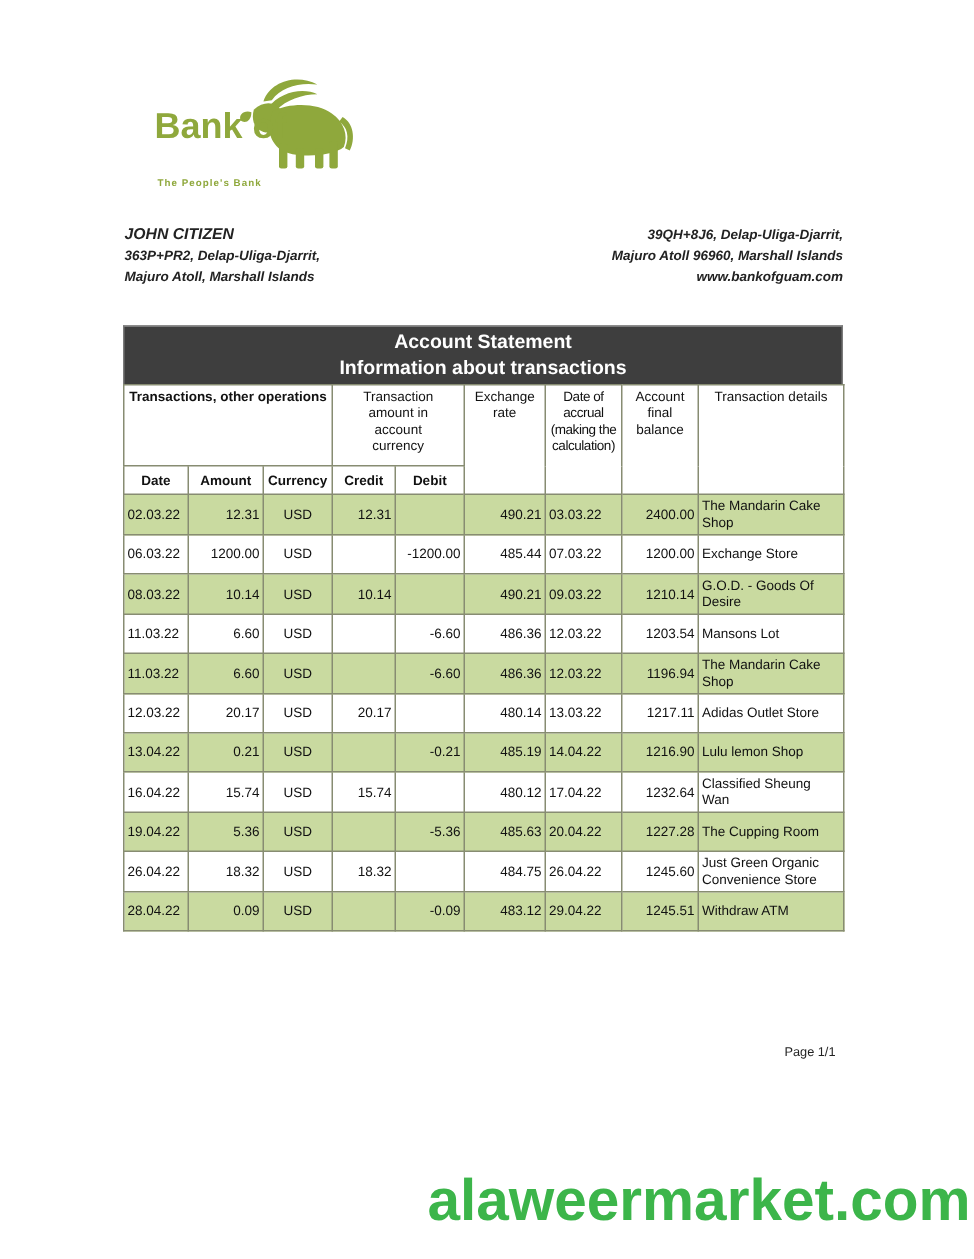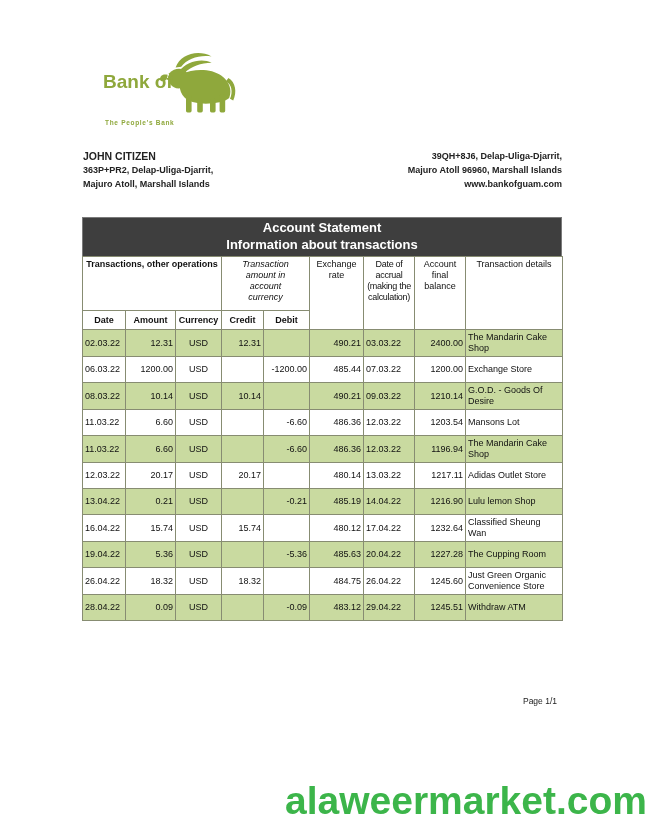--- a/index.html
+++ b/index.html
@@ -5,44 +5,44 @@
   * { margin:0; padding:0; box-sizing:border-box; }
   html,body { background:#ffffff; }
   body {
     width:649px; height:839px; position:relative; overflow:hidden;
     font-family:"Liberation Sans", sans-serif; color:#1a1a1a;
   }
 
   
   .logo { position:absolute; left:84px; top:50px; width:160px; height:80px; color:#8fa83c; }
   .logo .bull { position:absolute; left:74px; top:0px; }
-  .logo .bank-of { position:absolute; left:19px; top:21px; font-size:19px; font-weight:bold; }
+  .logo .bank-of { position:absolute; left:19px; top:21px; font-size:24px; font-weight:bold; }
   .logo .guam { position:absolute; left:0px; top:35px; font-size:34px; font-weight:bold; letter-spacing:-1px; }
   .logo .reg { font-size:8px; vertical-align:12px; letter-spacing:0; }
   .logo .tagline { position:absolute; left:21px; top:69px; font-size:6.5px; font-weight:bold; letter-spacing:0.7px; }
 
   
   .addresses { position:absolute; left:83px; top:149px; width:479px; display:flex; justify-content:space-between; }
-  .addr { font-size:9px; font-weight:bold; line-height:14px; color:#222; }
+  .addr { font-size:9px; font-weight:bold; line-height:14px; color:#222;font-style:italic; }
   .addr.right { text-align:right; }
   .addr .name { font-size:10.5px; }
 
   
   .stmt { position:absolute; left:82px; top:217px; width:480px; }
   .stmt-title {
     background:#3e3e3e; color:#ffffff; text-align:center; font-weight:bold;
     font-size:13px; line-height:17px; padding:1px 0 3px 0;
     border:1px solid #7a7a7a; border-bottom:none;
   }
   table { border-collapse:collapse; width:480px; table-layout:fixed; font-size:9px; line-height:11px; color:#111; }
   th, td { border:1px solid #878c72; }
   thead th { font-weight:normal; text-align:center; vertical-align:top; padding:2px 1px; background:#fff; }
   thead th.bold { font-weight:bold; }
   thead .subrow th { font-weight:bold; vertical-align:middle; height:19px; padding:1px; }
-  thead .narrow-wrap { display:block; max-width:58px; margin:0 auto;font-style:italic; }
+  thead .narrow-wrap { display:block; max-width:58px; margin:0 auto; }
   thead .tight { letter-spacing:-0.3px; }
   tbody tr { height:26px; }
   tbody tr:nth-child(odd) td { background:#c9daa0; }
   td { padding:2px 2px; vertical-align:middle; }
   td.al { text-align:left; }
   td.ar { text-align:right; }
   td.ac { text-align:center; }
   td.details { text-align:left; padding-right:1px; line-height:11px; }
 
   

